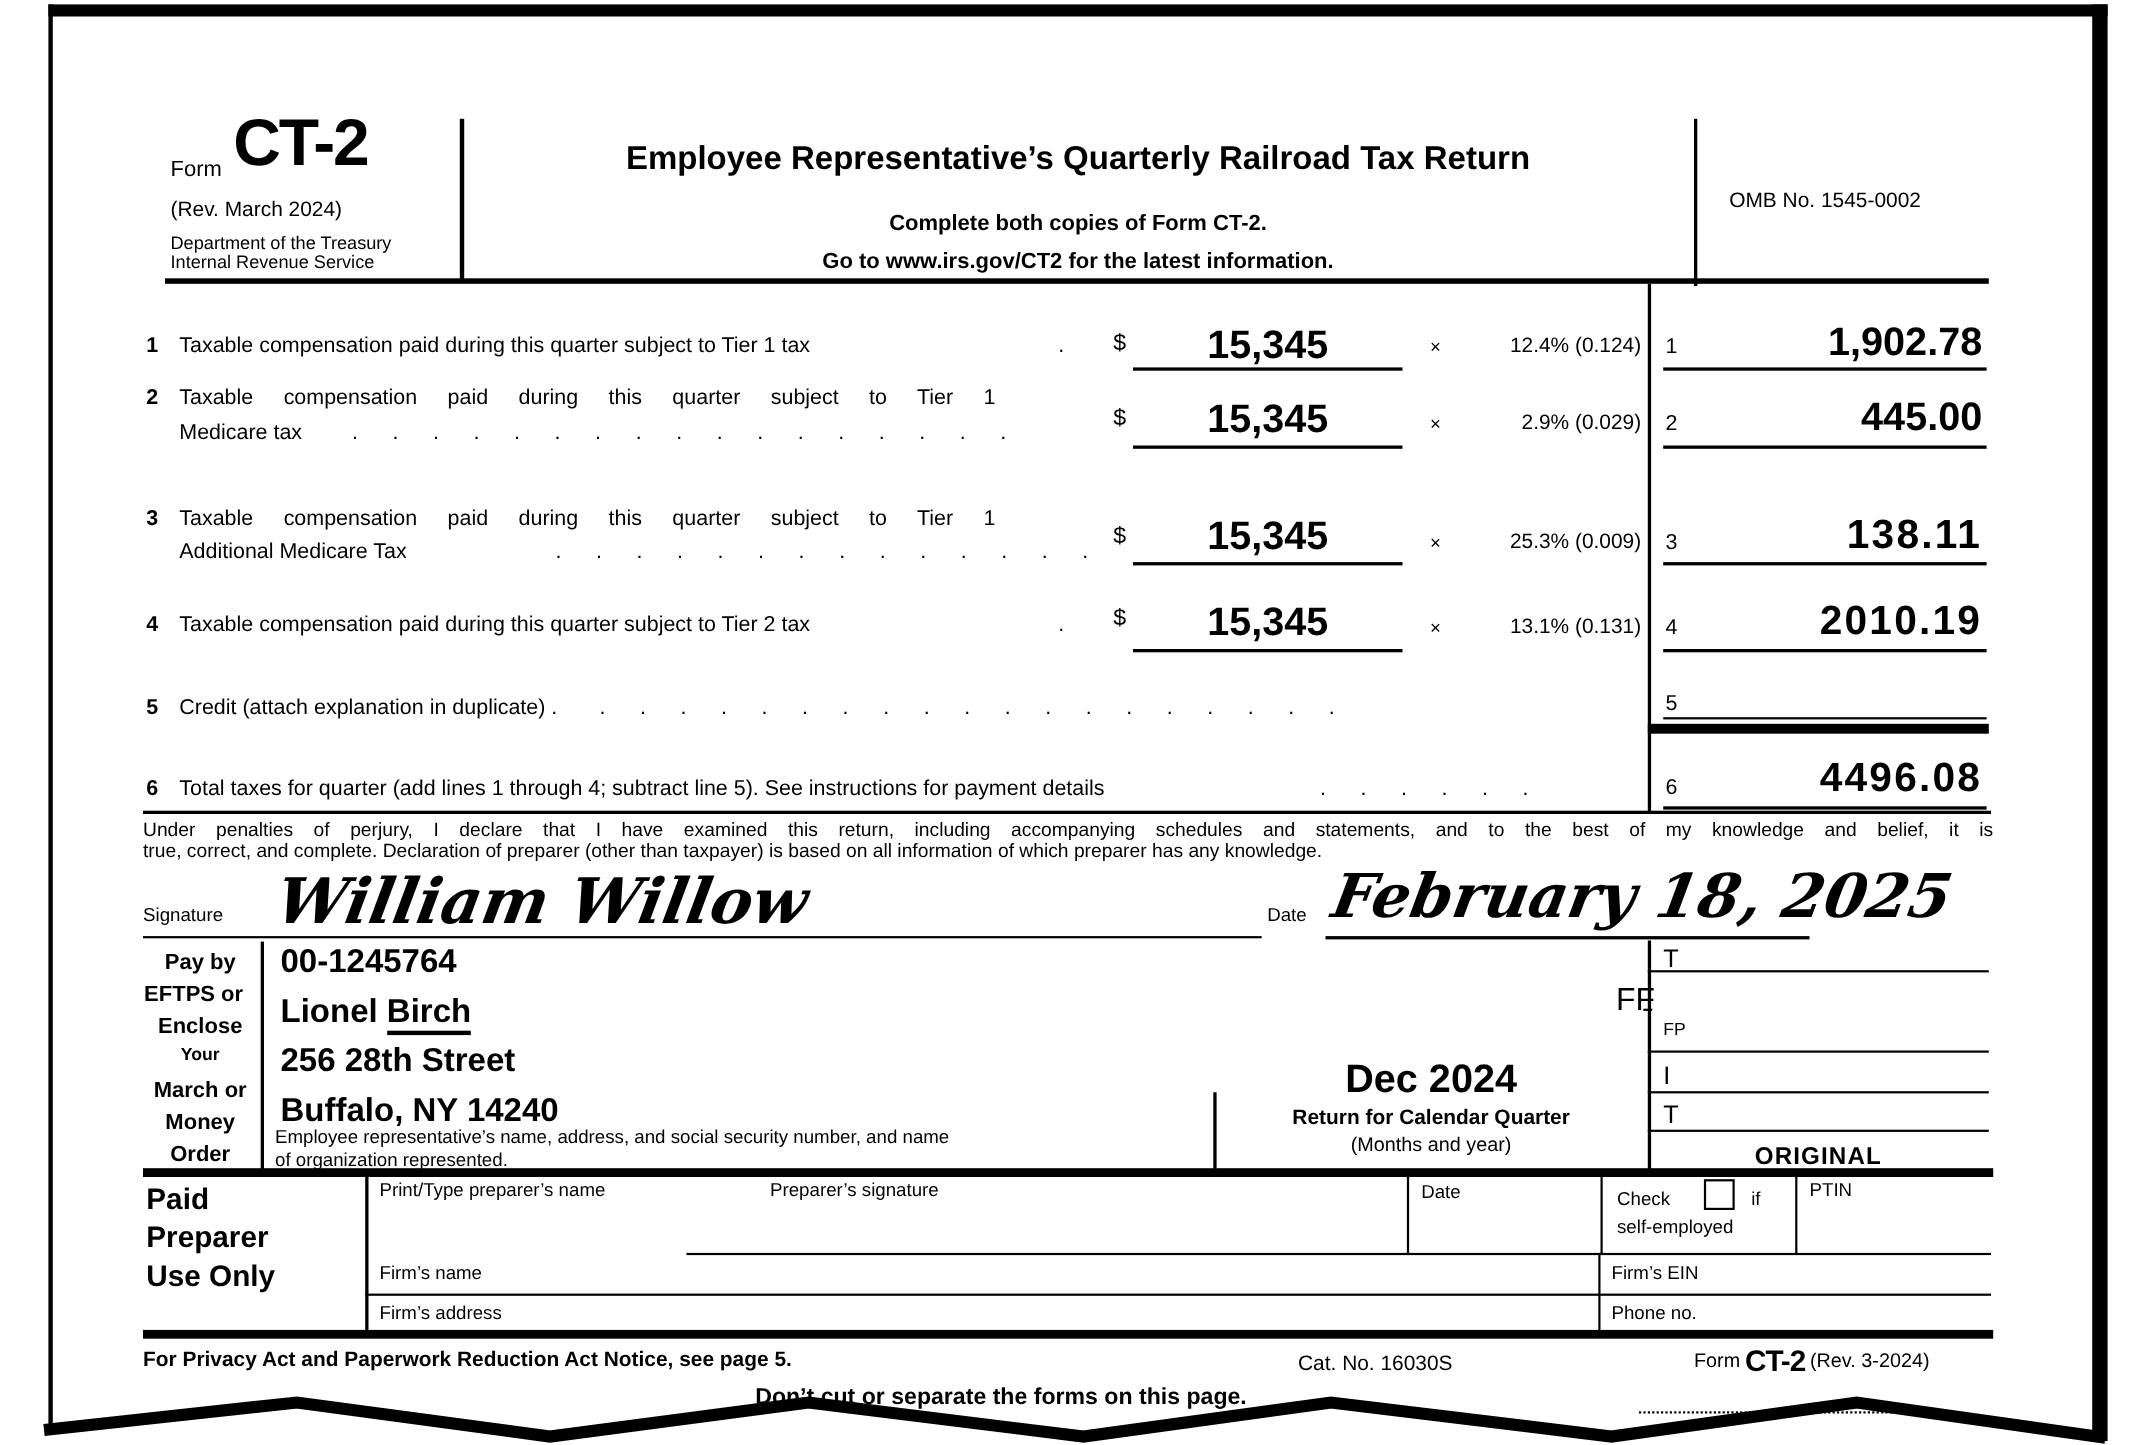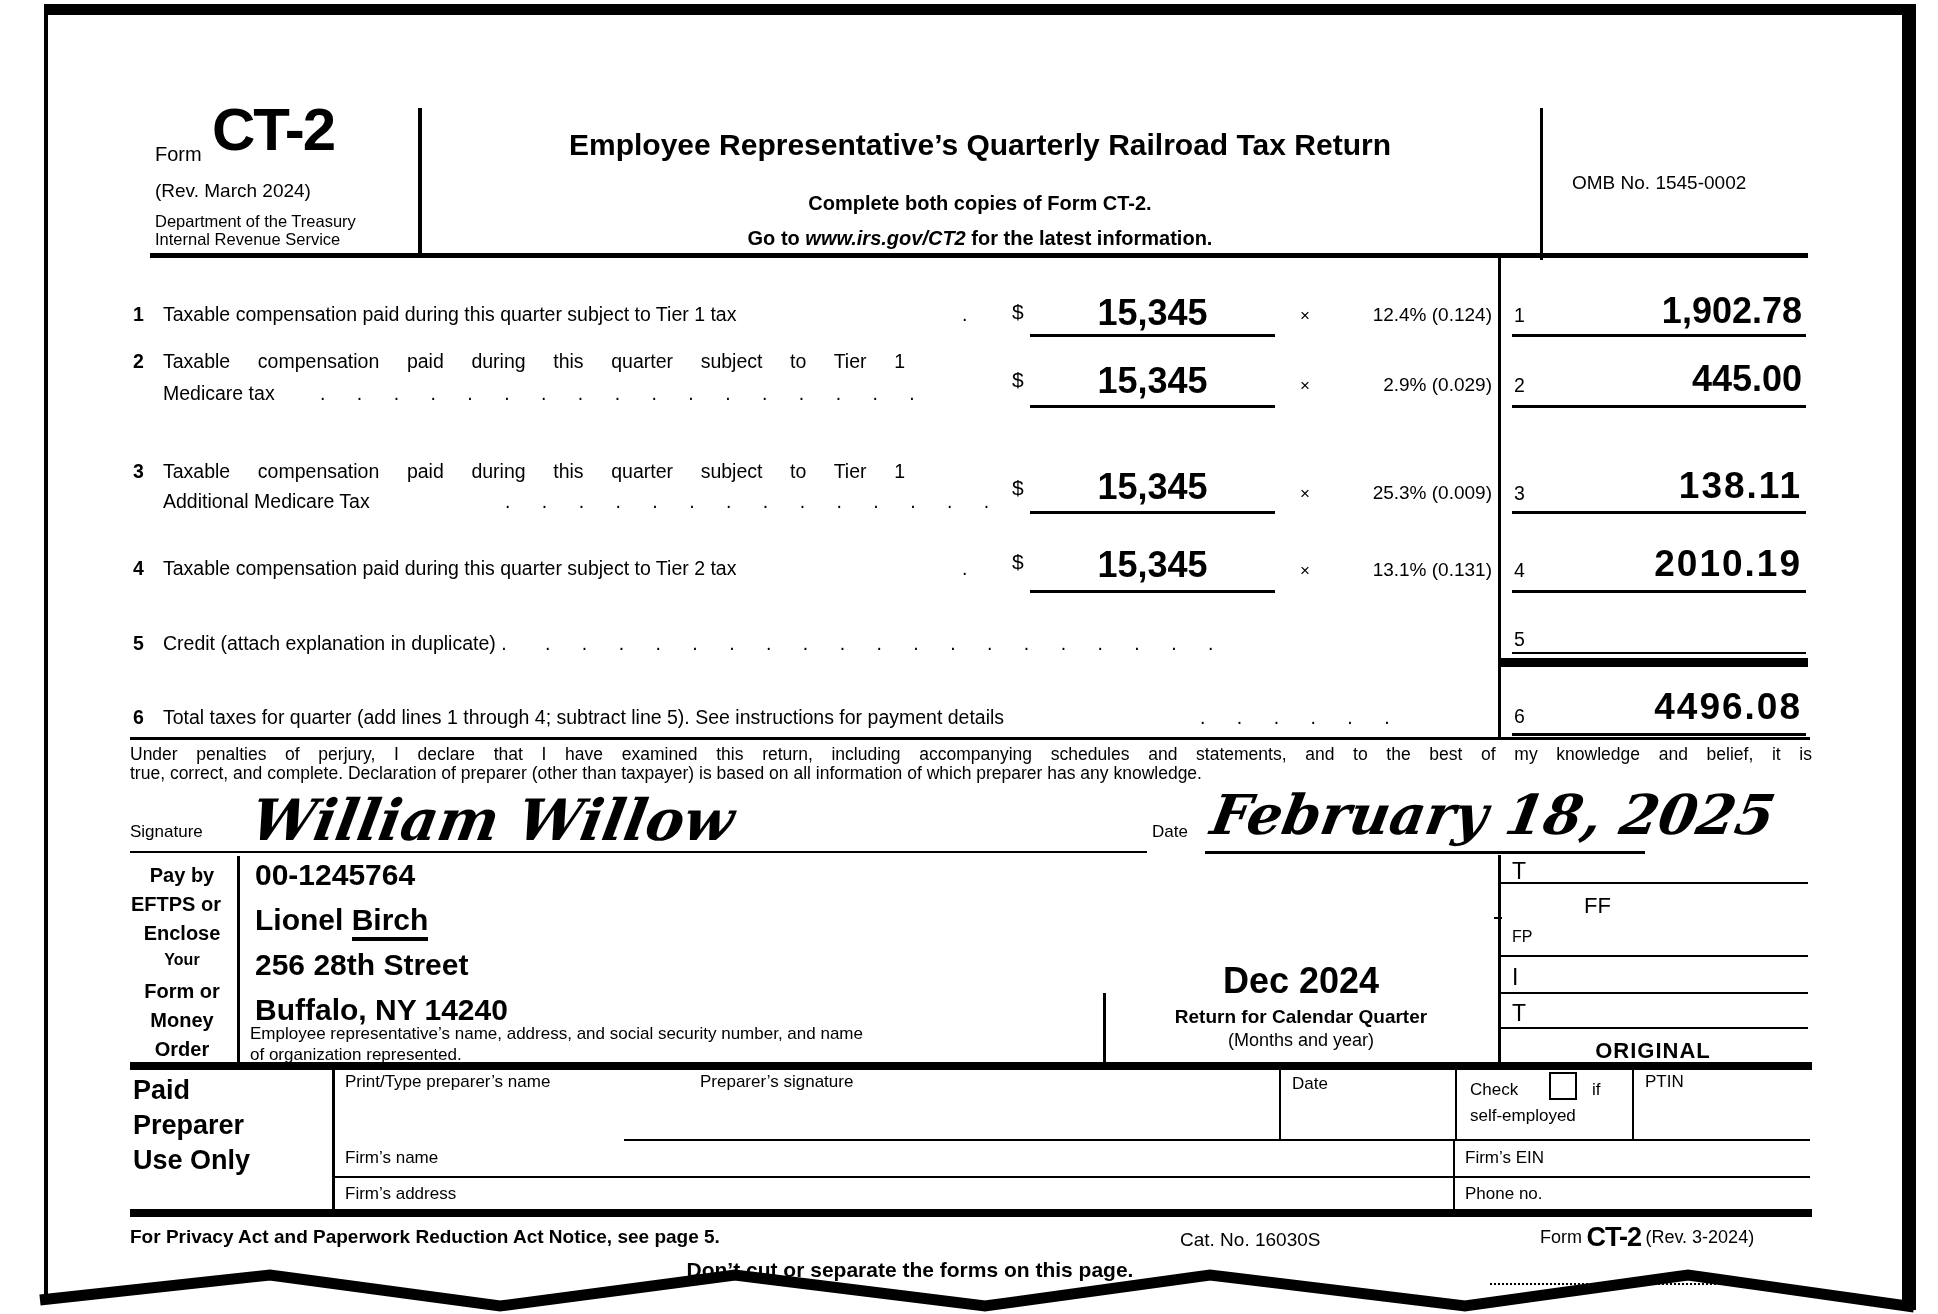--- a/index.html
+++ b/index.html
@@ -34,21 +34,21 @@
   <div class="abs sm" style="left:155px;top:142px;font-size:20px">Form</div>
   <div class="abs b" style="left:212px;top:95px;font-size:60px;letter-spacing:-2px">CT-2</div>
   <div class="abs" style="left:155px;top:180px;font-size:19px">(Rev. March 2024)</div>
   <div class="abs" style="left:155px;top:212px;font-size:16.5px">Department of the Treasury</div>
   <div class="abs" style="left:155px;top:230px;font-size:16.5px">Internal Revenue Service</div>
   <div class="r" style="left:418px;top:108px;width:4px;height:148px"></div>
 
   <div class="abs b ctr" style="left:430px;top:128px;width:1100px;font-size:30px">Employee Representative’s Quarterly Railroad Tax Return</div>
   <div class="abs b ctr" style="left:430px;top:192px;width:1100px;font-size:20px">Complete both copies of Form CT-2.</div>
   <div class="abs b ctr" style="left:430px;top:227px;width:1100px;font-size:20px">
-    <span>Go to </span><span style="font-style:italic">www.irs.gov/CT2</span><span> for the latest information.</span>
+    <span>Go to </span><span style="">www.irs.gov/CT2</span><span> for the latest information.</span>
   </div>
 
   <div class="r" style="left:1540px;top:108px;width:3px;height:152px"></div>
   <div class="abs" style="left:1572px;top:172px;font-size:19px">OMB No. 1545-0002</div>
   <div class="r" style="left:150px;top:253px;width:1658px;height:5px"></div>
 
   <div class="r" style="left:1498px;top:258px;width:3px;height:480px"></div>
 
   <div class="abs lbl b" style="left:133px;top:303px">1</div>
   <div class="abs lbl" style="left:163px;top:303px">Taxable compensation paid during this quarter subject to Tier 1 tax</div>
@@ -125,42 +125,42 @@
   <div class="r" style="left:130px;top:851px;width:1017px;height:2px"></div>
   <div class="abs sm" style="left:1152px;top:822px">Date</div>
   <div class="abs script" style="left:1212px;top:782px;font-size:55px">February 18, 2025</div>
   <div class="r" style="left:1205px;top:851px;width:440px;height:3px"></div>
 
   <div class="r" style="left:237px;top:856px;width:3px;height:208px"></div>
   <div class="abs b ctr" style="left:130px;top:864px;width:104px;font-size:20px">Pay by</div>
   <div class="abs b ctr" style="left:118px;top:893px;width:116px;font-size:20px">EFTPS or</div>
   <div class="abs b ctr" style="left:130px;top:922px;width:104px;font-size:20px">Enclose</div>
   <div class="abs b ctr" style="left:130px;top:951px;width:104px;font-size:16px">Your</div>
-  <div class="abs b ctr" style="left:130px;top:980px;width:104px;font-size:20px">Form or</div>
+  <div class="abs b ctr" style="left:130px;top:980px;width:104px;font-size:20px">March or</div>
   <div class="abs b ctr" style="left:130px;top:1009px;width:104px;font-size:20px">Money</div>
   <div class="abs b ctr" style="left:130px;top:1038px;width:104px;font-size:20px">Order</div>
 
   <div class="abs entry" style="left:255px;top:858px">00-1245764</div>
   <div class="abs entry" style="left:255px;top:903px">
     <span>Lionel </span><span style="border-bottom:4px solid #000;padding-bottom:1px">Birch</span>
   </div>
   <div class="abs entry" style="left:255px;top:948px">256 28th Street</div>
   <div class="abs entry" style="left:255px;top:993px">Buffalo, NY 14240</div>
   <div class="abs sm" style="left:250px;top:1024px">Employee representative’s name, address, and social security number, and name</div>
   <div class="abs sm" style="left:250px;top:1045px">of organization represented.</div>
 
   <div class="r" style="left:1103px;top:993px;width:3px;height:70px"></div>
   <div class="abs b ctr" style="left:1106px;top:960px;width:390px;font-size:36px">Dec 2024</div>
   <div class="abs b ctr" style="left:1106px;top:1006px;width:390px;font-size:19px">Return for Calendar Quarter</div>
   <div class="abs ctr" style="left:1106px;top:1030px;width:390px;font-size:18px">(Months and year)</div>
 
   <div class="r" style="left:1498px;top:855px;width:3px;height:210px"></div>
   <div class="abs" style="left:1512px;top:858px;font-size:23px">T</div>
   <div class="r" style="left:1498px;top:882px;width:310px;height:2px"></div>
-  <div class="abs" style="left:1584px;top:893px;font-size:22px">FF</div>
+  <div class="abs" style="left:1469px;top:893px;font-size:29px">FF</div>
   <div class="r" style="left:1494px;top:917px;width:8px;height:2px"></div>
   <div class="abs" style="left:1512px;top:928px;font-size:16px">FP</div>
   <div class="r" style="left:1498px;top:955px;width:310px;height:2px"></div>
   <div class="abs" style="left:1512px;top:964px;font-size:23px">I</div>
   <div class="r" style="left:1498px;top:992px;width:310px;height:2px"></div>
   <div class="abs" style="left:1512px;top:1000px;font-size:23px">T</div>
   <div class="r" style="left:1498px;top:1027px;width:310px;height:2px"></div>
   <div class="abs b ctr" style="left:1498px;top:1038px;width:310px;font-size:22px;letter-spacing:1px">ORIGINAL</div>
 
   <div class="r" style="left:130px;top:1062px;width:1682px;height:8px"></div>

